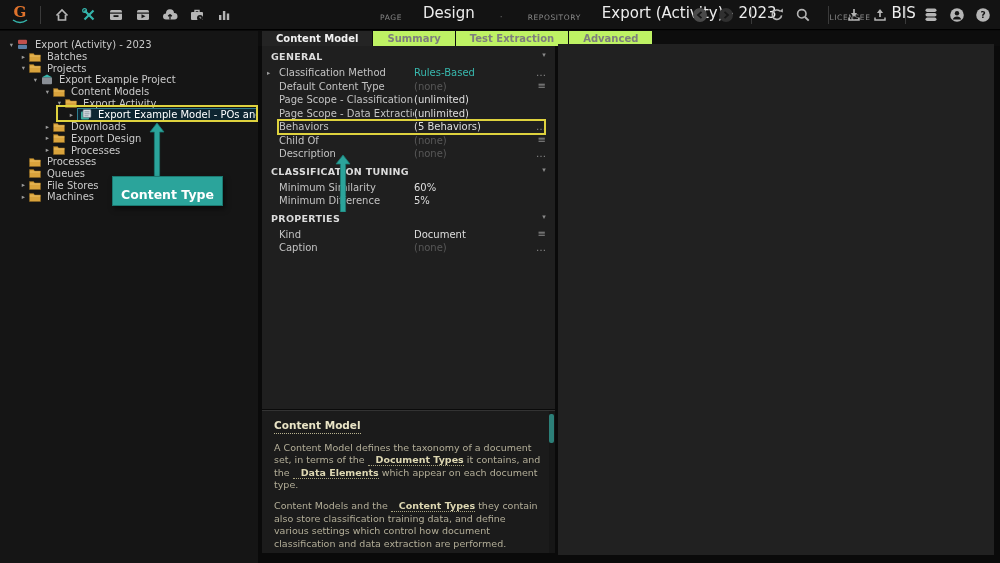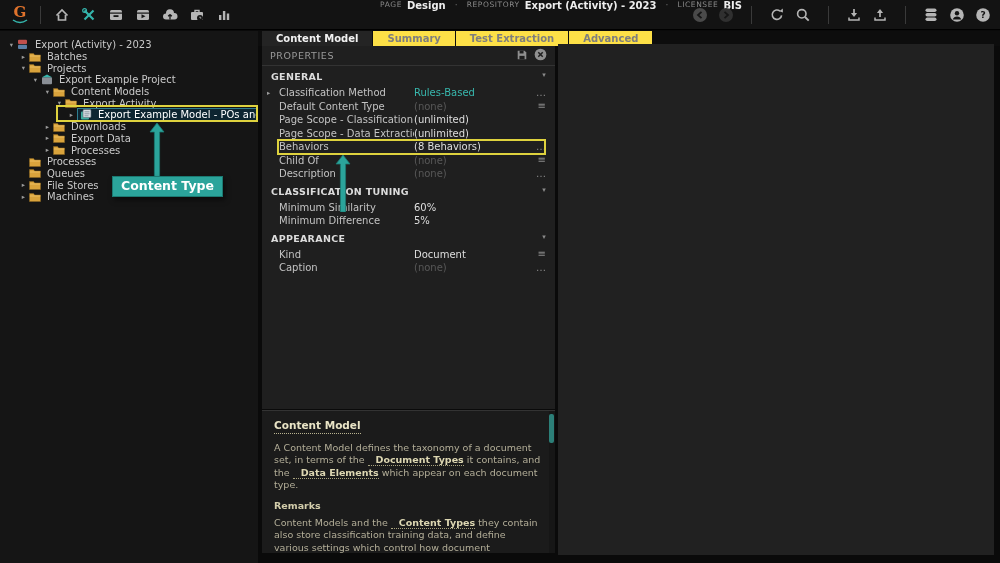--- a/index.html
+++ b/index.html
@@ -12,43 +12,43 @@
 
   
   .topbar { position:absolute; top:0; left:0; right:0; height:30px;
     background:#131313; border-bottom:1px solid #000;
     display:flex; align-items:center; }
   .logo { margin-left:10px; display:flex; flex-direction:column; align-items:center; width:20px; }
   .logo .g { color:#e0732c; font-family:"DejaVu Serif", serif; font-weight:bold; font-size:15px; line-height:14px; }
   .tb-div { width:1px; height:18px; background:#3a3a3a; margin:0 10px; flex:none; }
   .tb-icons { display:flex; align-items:center; gap:5px; }
   .tbtn { width:22px; height:22px; display:flex; align-items:center; justify-content:center; border-radius:3px; }
-  .tb-breadcrumb { position:absolute; left:380px; top:0; height:22px; display:flex; align-items:flex-start; }
+  .tb-breadcrumb { position:absolute; left:380px; top:0; height:22px; display:flex; align-items:flex-end;gap:16px; }
   .tb-k { font-size:7.5px; color:#8a8a8a; letter-spacing:.6px; margin-right:5px; }
-  .tb-v { font-size:10px; color:#ededed; font-weight:bold; }
+  .tb-v { font-size:15px; color:#ededed; font-weight:normal; }
   .tb-dot { color:#6a6a6a; font-size:9px; margin:0 9px; }
   .tb-right { position:absolute; right:6px; top:0; height:30px; display:flex; align-items:center; gap:4px; }
 
   
   .tree-panel { position:absolute; left:0; top:31px; width:258px; bottom:0;
     background:#151515; padding-top:8px; overflow:hidden; }
   .titem { height:11.7px; display:flex; align-items:center; font-size:10px;
     color:#c9c9c9; white-space:nowrap; cursor:default; }
   .texp { width:11px; font-size:6.5px; color:#9a9a9a; text-align:center; flex:none; }
   .ticon { width:15px; flex:none; display:flex; align-items:center; }
   .tlabel { padding:0 3px; }
   .tlabel.und { }
   .selwrap { display:flex; align-items:center; border:1px solid #2e7d8f;
     background:#0d2531; padding:0 2px; height:13px; }
   .selwrap .tlabel { color:#ffffff; }
 
   
   .tabstrip { position:absolute; left:258px; right:0; top:31px; height:15px;
     background:#0d0d0d; display:flex; align-items:stretch; padding-left:4px; }
-  .tab { font-size:10px; font-weight:bold; color:#7e7e7e; background:#fde047;
+  .tab { font-size:10px; font-weight:bold; color:#7e7e7e; background:#bef264;
     padding:0 14px; display:flex; align-items:center; margin-right:1px; }
   .tab.active { color:#f2f2f2; background:#242424; }
 
   
   .props-panel { position:absolute; left:262px; top:46px; width:293px; height:363px;
     background:#1f1f1f; overflow:hidden; }
   .props-head { height:20px; display:flex; align-items:center; padding:0 8px;
     color:#9a9a9a; font-size:9.5px; letter-spacing:.6px; border-bottom:1px solid #333; }
   .ph-icons { margin-left:auto; display:flex; gap:6px; align-items:center; }
   .psec { height:15px; display:flex; align-items:flex-start; padding:0 9px;
@@ -78,21 +78,21 @@
     background:#2c7f78; border-radius:2px; }
 
   
   .right-panel { position:absolute; left:558px; top:44px; width:436px; height:511px; background:#212121; }
 
   
   .anno { pointer-events:none; }
   .anno-box { position:absolute; border:2px solid #ded23e; }
   #anno-tree-box { left:56px; top:105px; width:202px; height:17px; }
   .callout { position:absolute; background:#2ba49b; border:1px solid #1b7a72; color:#fff;
-    font-weight:bold; font-size:12.5px; padding:1px 8px 3px 8px;
+    font-weight:bold; font-size:12.5px; padding:10px 8px 3px 8px;
     box-shadow:2px 3px 5px rgba(0,0,0,.5); white-space:nowrap; }
   #callout-content-type { left:112px; top:176px; }
   #callout-shared-behaviors { left:317px; top:212px; font-size:12px; padding:0 6px 2px 6px; }
   .anno-arrow { position:absolute; }
   #arrow-content-type { left:149px; top:123px; width:16px; height:54px; }
   #arrow-shared-behaviors { left:335px; top:155px; width:16px; height:57px; }
 </style>
 </head>
 <body>
 
@@ -318,21 +318,21 @@
         <span class="tlabel">Downloads</span>
       </div>
       <div class="titem" style="padding-left: 42px;">
         <span class="texp">▸</span>
         <span class="ticon">
           <svg width="12" height="10" viewBox="0 0 12 10">
             <path d="M0.5 1.5 h4 l1.2 1.5 h5.8 v6.5 h-11 z" fill="#d9a33c" stroke="#8a6420" stroke-width="0.6"></path>
             <path d="M0.8 4 h10.5" stroke="#eec264" stroke-width="0.9"></path>
           </svg>
         </span>
-        <span class="tlabel">Export Data</span>
+        <span class="tlabel">Export Design</span>
       </div>
       <div class="titem" style="padding-left: 42px;">
         <span class="texp">▸</span>
         <span class="ticon">
           <svg width="12" height="10" viewBox="0 0 12 10">
             <path d="M0.5 1.5 h4 l1.2 1.5 h5.8 v6.5 h-11 z" fill="#d9a33c" stroke="#8a6420" stroke-width="0.6"></path>
             <path d="M0.8 4 h10.5" stroke="#eec264" stroke-width="0.9"></path>
           </svg>
         </span>
         <span class="tlabel">Processes</span>
@@ -380,38 +380,20 @@
     </div>
 
   <div class="tabstrip" id="tabs">
       <div class="tab active">Content Model</div>
       <div class="tab">Summary</div>
       <div class="tab">Test Extraction</div>
       <div class="tab">Advanced</div>
     </div>
 
   <div class="props-panel">
-    <div class="props-head">
-      <span>PROPERTIES</span>
-      <span class="ph-icons">
-        <span>
-          <svg width="12" height="12" viewBox="0 0 14 14">
-              <path d="M2 2 h8 l2 2 v8 h-10 z" fill="#8f8f8f"></path>
-              <rect x="4.2" y="2" width="4.6" height="3.2" fill="#1f1f1f"></rect>
-              <rect x="4" y="8" width="6" height="4" fill="#1f1f1f"></rect>
-            </svg>
-        </span>
-        <span>
-          <svg width="13" height="13" viewBox="0 0 14 14">
-              <circle cx="7" cy="7" r="6.3" fill="#8f8f8f"></circle>
-              <path d="M4.6 4.6 L9.4 9.4 M9.4 4.6 L4.6 9.4" stroke="#1f1f1f" stroke-width="1.6"></path>
-            </svg>
-        </span>
-      </span>
-    </div>
     <div id="prop-sections">
         <div class="psec">
           <span>GENERAL</span>
           <span class="chev">▾</span>
         </div>
         <div class="prow">
           <span class="rexp">▸</span>
           <span class="plbl">Classification Method</span>
           <span class="pval accent">Rules-Based</span>
           <span class="pact">…</span>
@@ -426,21 +408,21 @@
           <span class="pval normal">(unlimited)</span>
           <span class="pact"></span>
         </div>
         <div class="prow">
           <span class="plbl">Page Scope - Data Extraction</span>
           <span class="pval normal">(unlimited)</span>
           <span class="pact"></span>
         </div>
         <div class="prow hl">
           <span class="plbl">Behaviors</span>
-          <span class="pval normal">(8 Behaviors)</span>
+          <span class="pval normal">(5 Behaviors)</span>
           <span class="pact">…</span>
         </div>
         <div class="prow">
           <span class="plbl">Child Of</span>
           <span class="pval dim">(none)</span>
           <span class="pact">≡</span>
         </div>
         <div class="prow">
           <span class="plbl">Description</span>
           <span class="pval dim">(none)</span>
@@ -454,41 +436,40 @@
           <span class="plbl">Minimum Similarity</span>
           <span class="pval normal">60%</span>
           <span class="pact"></span>
         </div>
         <div class="prow">
           <span class="plbl">Minimum Difference</span>
           <span class="pval normal">5%</span>
           <span class="pact"></span>
         </div>
         <div class="psec">
-          <span>APPEARANCE</span>
+          <span>PROPERTIES</span>
           <span class="chev">▾</span>
         </div>
         <div class="prow">
           <span class="plbl">Kind</span>
           <span class="pval normal">Document</span>
           <span class="pact">≡</span>
         </div>
         <div class="prow">
           <span class="plbl">Caption</span>
           <span class="pval dim">(none)</span>
           <span class="pact">…</span>
         </div>
       </div>
   </div>
 
   <div class="help-panel">
     <div class="help-title">Content Model</div>
     <div id="help-blocks">
         <p class="hpara"><span>A Content Model defines the taxonomy of a document set, in terms of the </span><span class="hlink">Document Types</span><span> it contains, and the </span><span class="hlink">Data Elements</span><span> which appear on each document type.</span></p>
-        <div class="hhead">Remarks</div>
         <p class="hpara"><span>Content Models and the </span><span class="hlink">Content Types</span><span> they contain also store classification training data, and define various settings which control how document classification and data extraction are performed.</span></p>
       </div>
     <div class="help-scroll-track">
       <div class="help-scroll-thumb"></div>
     </div>
   </div>
 
   <div class="right-panel"></div>
 
   <div class="anno anno-box" id="anno-tree-box"></div>

